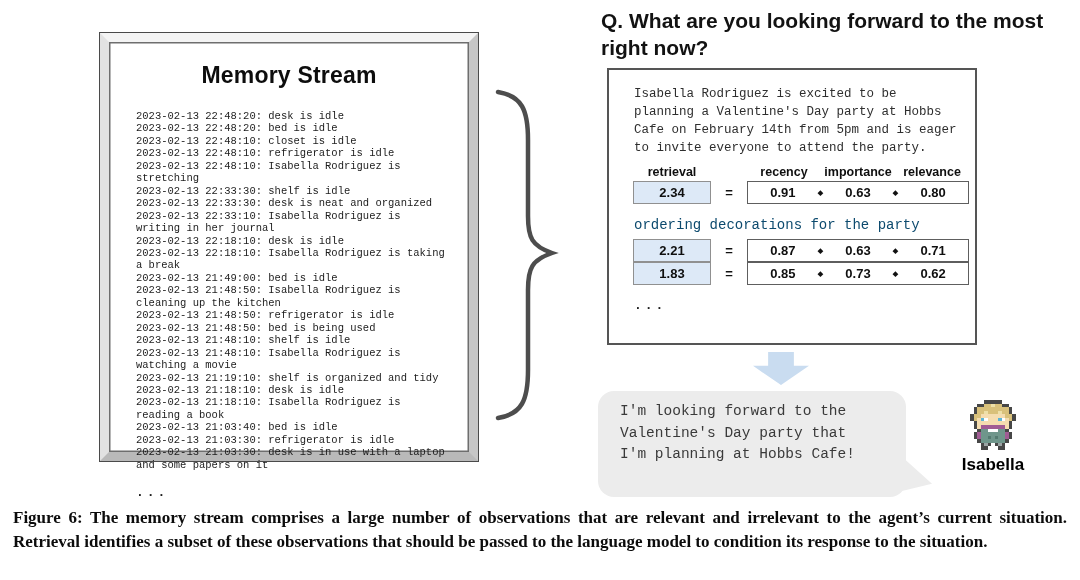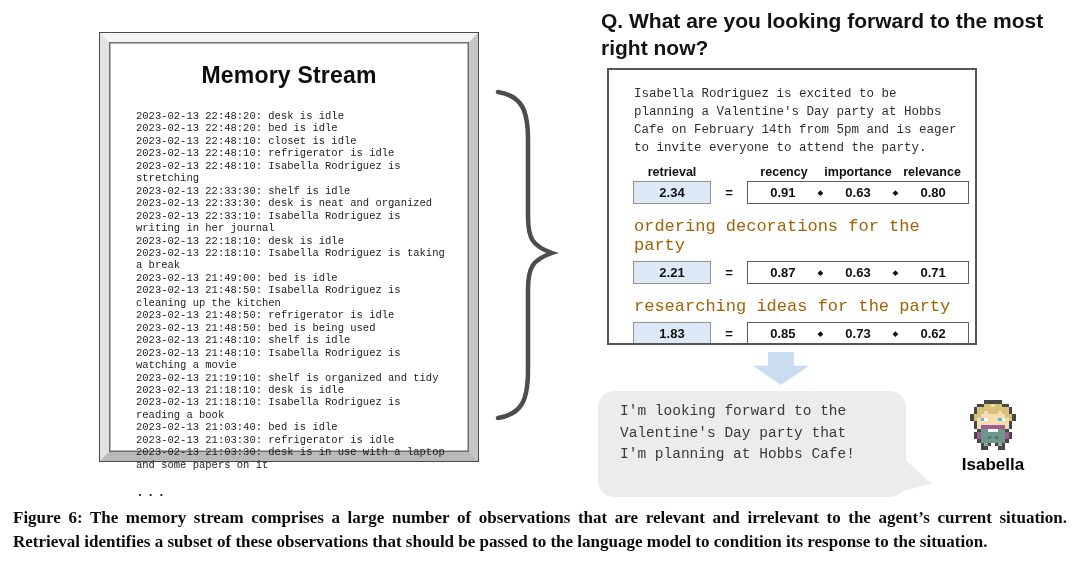--- a/index.html
+++ b/index.html
@@ -64,21 +64,21 @@
   }
   .eq { width:36px; display:flex; align-items:center; justify-content:center; font-weight:700; font-size:13px; }
   .white-box {
     width:222px; background:#fff; border:1.5px solid #5e5e5e;
     display:flex; align-items:center; font-weight:700; font-size:13px; color:#0f0f0f;
   }
   .white-box .val { flex:1; text-align:center; }
   .white-box .dot { font-size:7px; color:#111; }
   .obs-label {
     margin:13px 0 6px 25px;
-    font-family:"Liberation Mono", monospace; font-size:17px; color:#a16207;
+    font-family:"Liberation Mono", monospace; font-size:14px; color:#0c4a6e;
   }
   .panel-dots {
     margin:13px 0 0 25px; font-family:"Liberation Mono", monospace;
     font-weight:700; font-size:13px; letter-spacing:3px; color:#1c1c1c;
   }
 
   
   .down-arrow {
     position:absolute; left:753px; top:352px; width:56px; height:33px;
     background:#c9dcf0;
@@ -185,21 +185,20 @@
       <div class="eq">=</div>
       <div class="white-box">
         <span class="val">0.87</span>
         <span class="dot">◆</span>
         <span class="val">0.63</span>
         <span class="dot">◆</span>
         <span class="val">0.71</span>
       </div>
     </div>
 
-    <div class="obs-label">researching ideas for the party</div>
 
     <div class="score-row">
       <div class="blue-box">1.83</div>
       <div class="eq">=</div>
       <div class="white-box">
         <span class="val">0.85</span>
         <span class="dot">◆</span>
         <span class="val">0.73</span>
         <span class="dot">◆</span>
         <span class="val">0.62</span>

